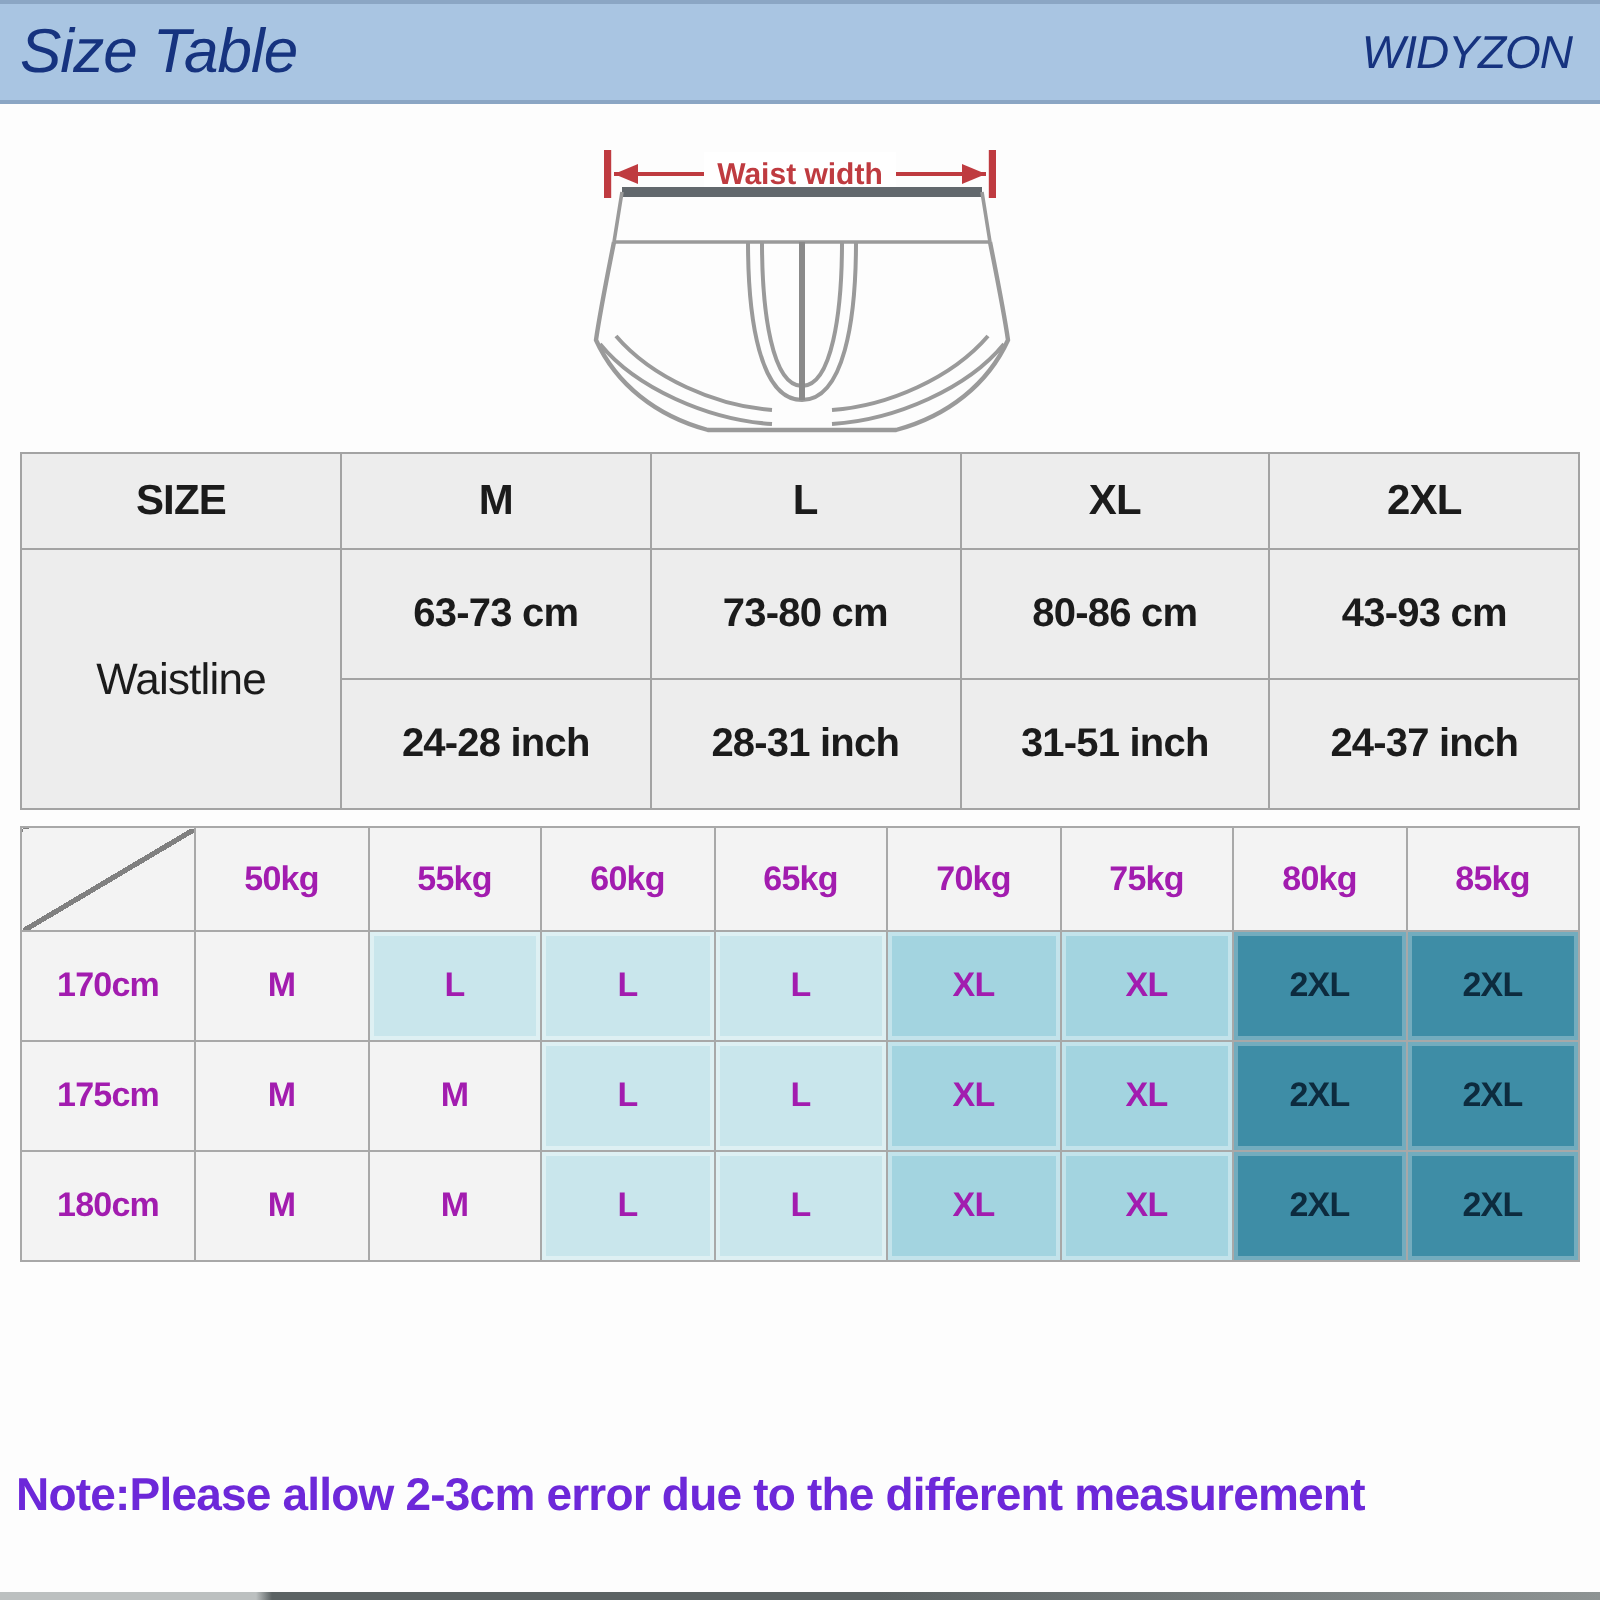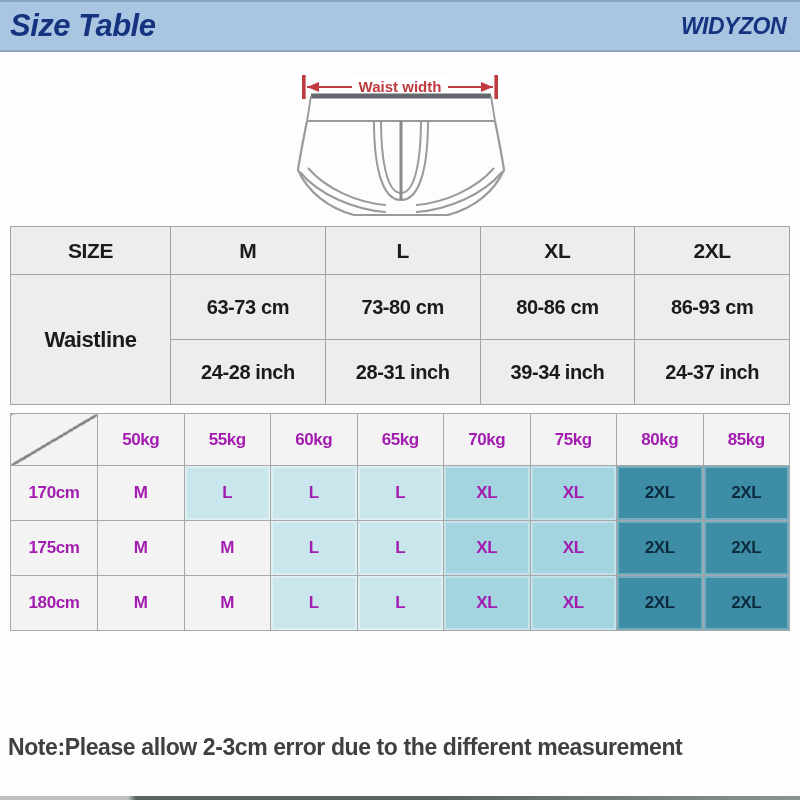--- a/index.html
+++ b/index.html
@@ -13,21 +13,21 @@
   
   .header-bar{
     position:absolute;left:0;top:0;width:800px;height:52px;
     background:var(--header-bg,#a9c5e2);
     border-top:2px solid #8ba6c4;border-bottom:2px solid #8ba6c4;
     box-sizing:border-box;
     display:flex;align-items:center;justify-content:space-between;
     padding:0 14px 0 10px;
   }
   .page-title,.brand{
-    font-style:italic;font-weight:bold;color:var(--header-text,#16337f);
+    font-style:italic;font-weight:normal;color:var(--header-text,#16337f);
     letter-spacing:-0.5px;
     text-align:center;
   }
   .page-title{font-size:31px;}
   .brand{font-size:23px;}
 
   
   .arrow-wrap{position:absolute;left:300px;top:74px;width:200px;height:26px;}
   .briefs-wrap{position:absolute;left:296px;top:90px;width:210px;height:132px;}
 
@@ -35,21 +35,21 @@
   table{border-collapse:collapse;table-layout:fixed;}
   .waist-table{position:absolute;left:10px;top:226px;width:780px;padding-left:33px;}
   .waist-table th,.waist-table td{
     background:var(--cell-bg-light,#ededed);
     border:1px solid var(--grid-border,#a3a3a3);
     text-align:center;vertical-align:middle;color:#1b1b1b;
     letter-spacing:-0.4px;
   }
   .waist-table thead th{height:45px;font-size:21px;font-weight:bold;}
   .waist-table tbody td{height:62px;font-size:20px;font-weight:bold;}
-  .waist-table td.wl{font-weight:bold;font-size:22px;}
+  .waist-table td.wl{font-weight:normal;font-size:22px;}
   .waist-table col.c0{width:160px;}
 
   
   .matrix{position:absolute;left:10px;top:413px;width:780px;}
   .matrix th,.matrix td{
     border:1px solid #a8a8a8;text-align:center;vertical-align:middle;
     font-weight:bold;font-size:17px;color:#a21caf;letter-spacing:-0.4px;
     background:var(--size-M,#f3f3f3);
   }
   .matrix thead th{height:49px;}
@@ -62,21 +62,21 @@
         #808080 calc(50% + 1.3px), rgba(0,0,0,0) calc(50% + 1.3px)),
       var(--size-M,#f3f3f3);
   }
   .matrix td.sz-L{background:var(--size-L,#c9e6ec);box-shadow:inset 0 0 0 2px rgba(255,255,255,.4);}
   .matrix td.sz-XL{background:var(--size-XL,#a3d4e0);box-shadow:inset 0 0 0 2px rgba(255,255,255,.35);}
   .matrix td.sz-2XL{background:var(--size-2XL,#3e8da6);box-shadow:inset 0 0 0 2px rgba(255,255,255,.28);color:#0d2b3e;}
 
   
   .note{
     position:absolute;left:8px;top:734px;width:784px;
-    font-size:23px;font-weight:bold;color:#404040;letter-spacing:-0.4px;
+    font-size:23px;font-weight:bold;color:#6d28d9;letter-spacing:-0.4px;
   }
   .bottom-bar{
     position:absolute;left:0;bottom:0;width:800px;height:4px;
     background:linear-gradient(to right,
       #bcc0c0 0%, #bcc0c0 16%, #5b6263 17%, #5b6263 55%, #8d9393 100%);
   }
 </style>
 </head>
 <body>
 
@@ -134,26 +134,26 @@
           <th>XL</th>
           <th>2XL</th>
         </tr>
       </thead>
     <tbody>
       <tr id="waist-cm">
         <td class="wl" rowspan="2">Waistline</td>
       <td>63-73 cm</td>
           <td>73-80 cm</td>
           <td>80-86 cm</td>
-          <td>86-93 cm</td>
+          <td>43-93 cm</td>
         </tr>
       <tr id="waist-inch">
           <td>24-28 inch</td>
           <td>28-31 inch</td>
-          <td>39-34 inch</td>
+          <td>31-51 inch</td>
           <td>24-37 inch</td>
         </tr>
     </tbody>
   </table>
 
   <table class="matrix">
     <colgroup id="matrix-cols">
         <col class="c0">
         <col>
         <col>

